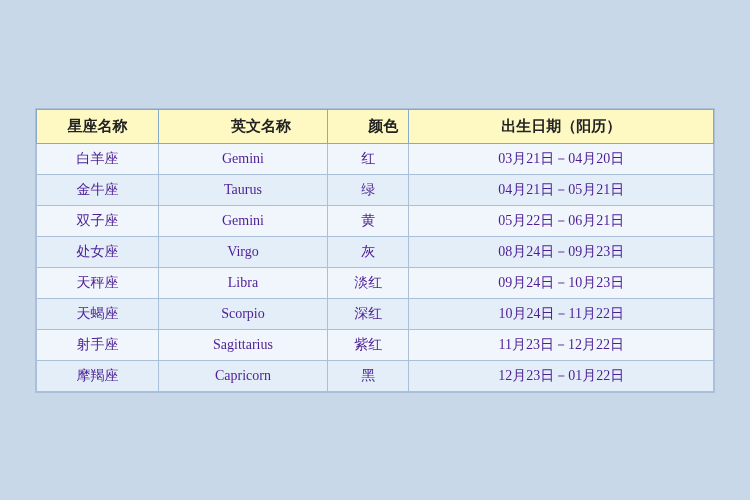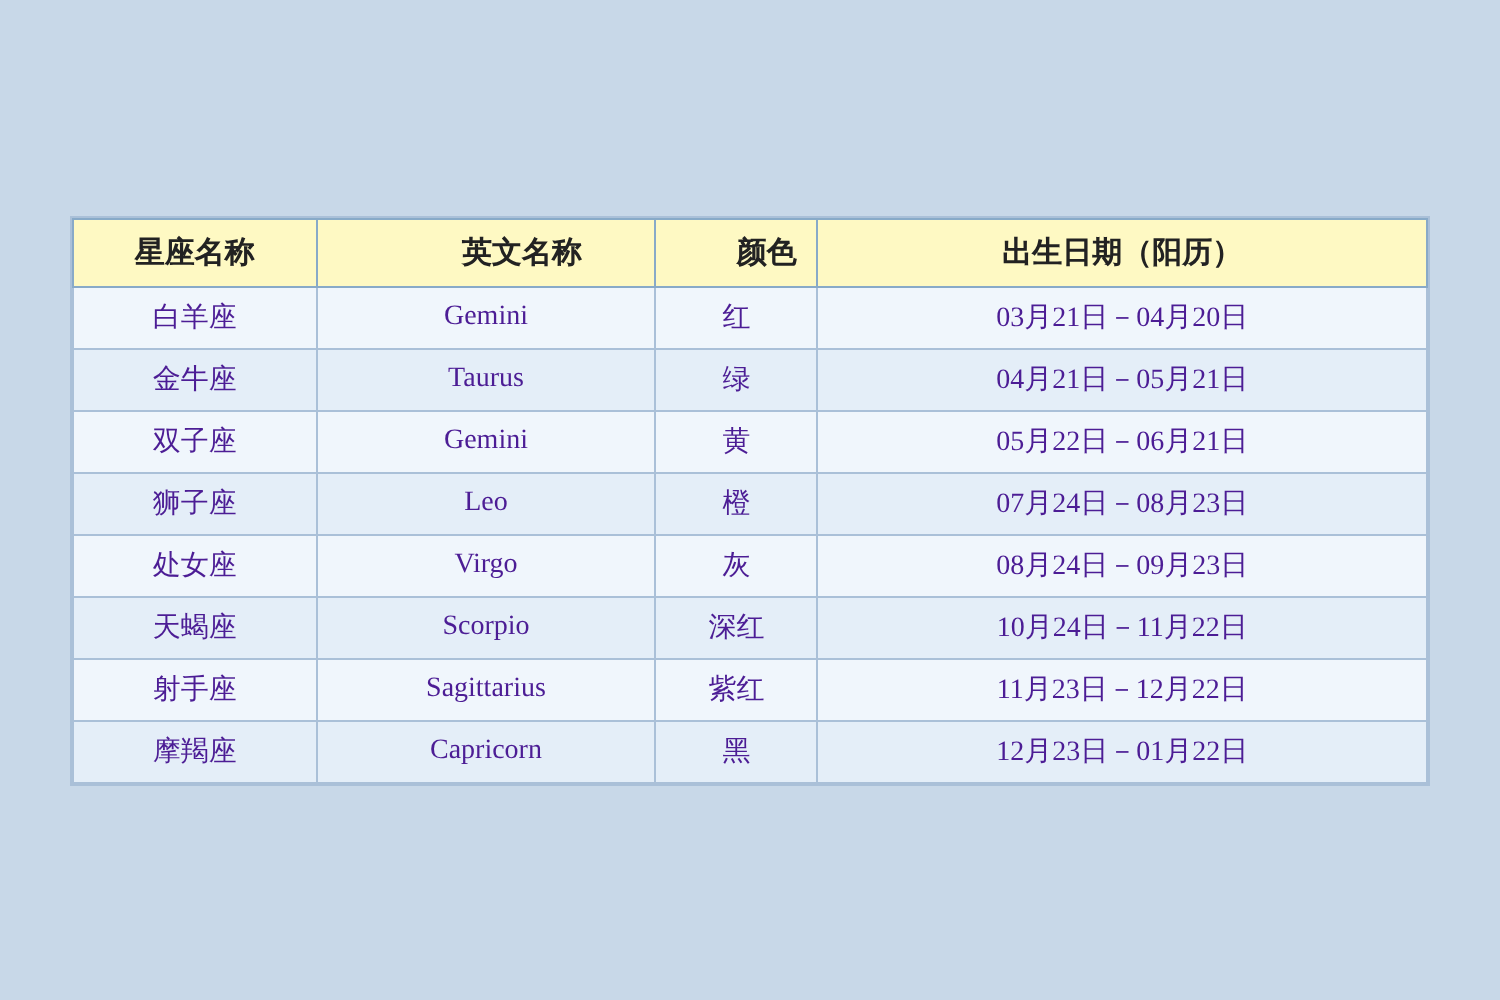--- a/index.html
+++ b/index.html
@@ -72,30 +72,30 @@
           <td>绿</td>
           <td>04月21日－05月21日</td>
         </tr>
         <tr>
           <td>双子座</td>
           <td>Gemini</td>
           <td>黄</td>
           <td>05月22日－06月21日</td>
         </tr>
         <tr>
-          <td>狮子座</td>
-          <td>Leo</td>
-          <td>橙</td>
-          <td>07月24日－08月23日</td>
-        </tr>
-        <tr>
           <td>处女座</td>
           <td>Virgo</td>
           <td>灰</td>
           <td>08月24日－09月23日</td>
+        </tr>
+        <tr>
+          <td>天秤座</td>
+          <td>Libra</td>
+          <td>淡红</td>
+          <td>09月24日－10月23日</td>
         </tr>
         <tr>
           <td>天蝎座</td>
           <td>Scorpio</td>
           <td>深红</td>
           <td>10月24日－11月22日</td>
         </tr>
         <tr>
           <td>射手座</td>
           <td>Sagittarius</td>

